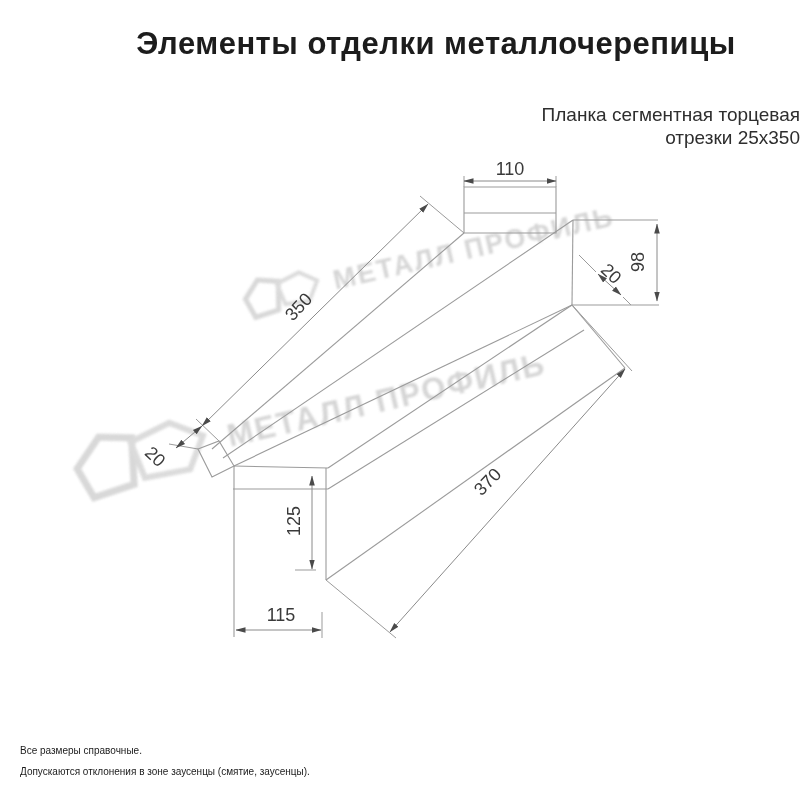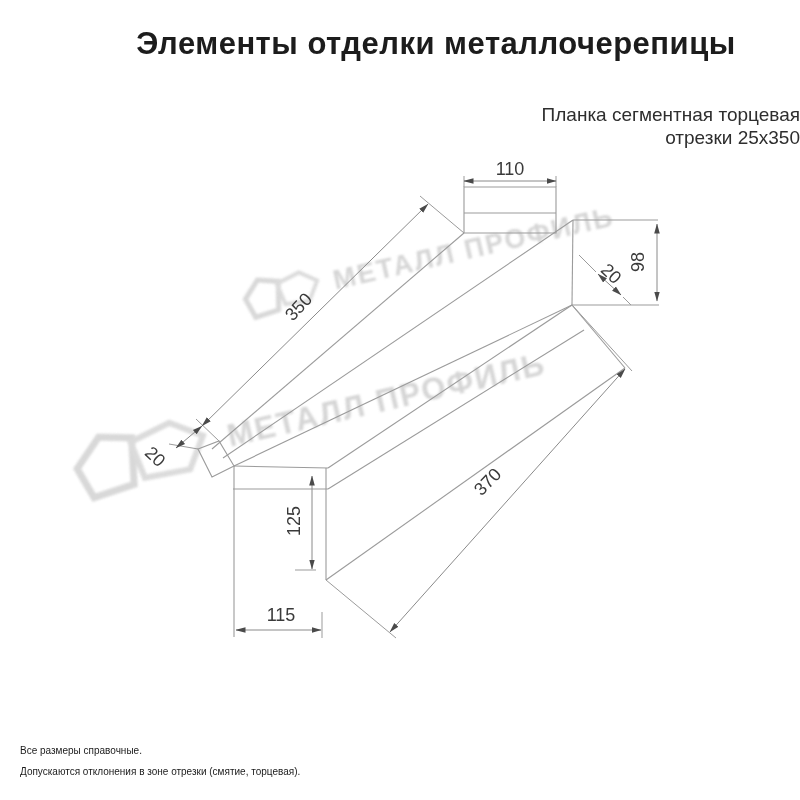--- a/index.html
+++ b/index.html
@@ -124,14 +124,14 @@
     <text class="dim-label" transform="translate(303,311) rotate(-47)">350</text>
     <text class="dim-label" transform="translate(151,461) rotate(44)">20</text>
     <text class="dim-label" transform="translate(492,486) rotate(-46)">370</text>
     <text class="dim-label" transform="translate(300,521) rotate(-90)">125</text>
     <text class="dim-label" x="281" y="621">115</text>
   </g>
 </svg>
 
 <div class="notes">
   <div>Все размеры справочные.</div>
-  <div>Допускаются отклонения в зоне отрезки (смятие, торцевая).</div>
+  <div>Допускаются отклонения в зоне заусенцы (смятие, заусенцы).</div>
 </div>
 
 </body></html>

